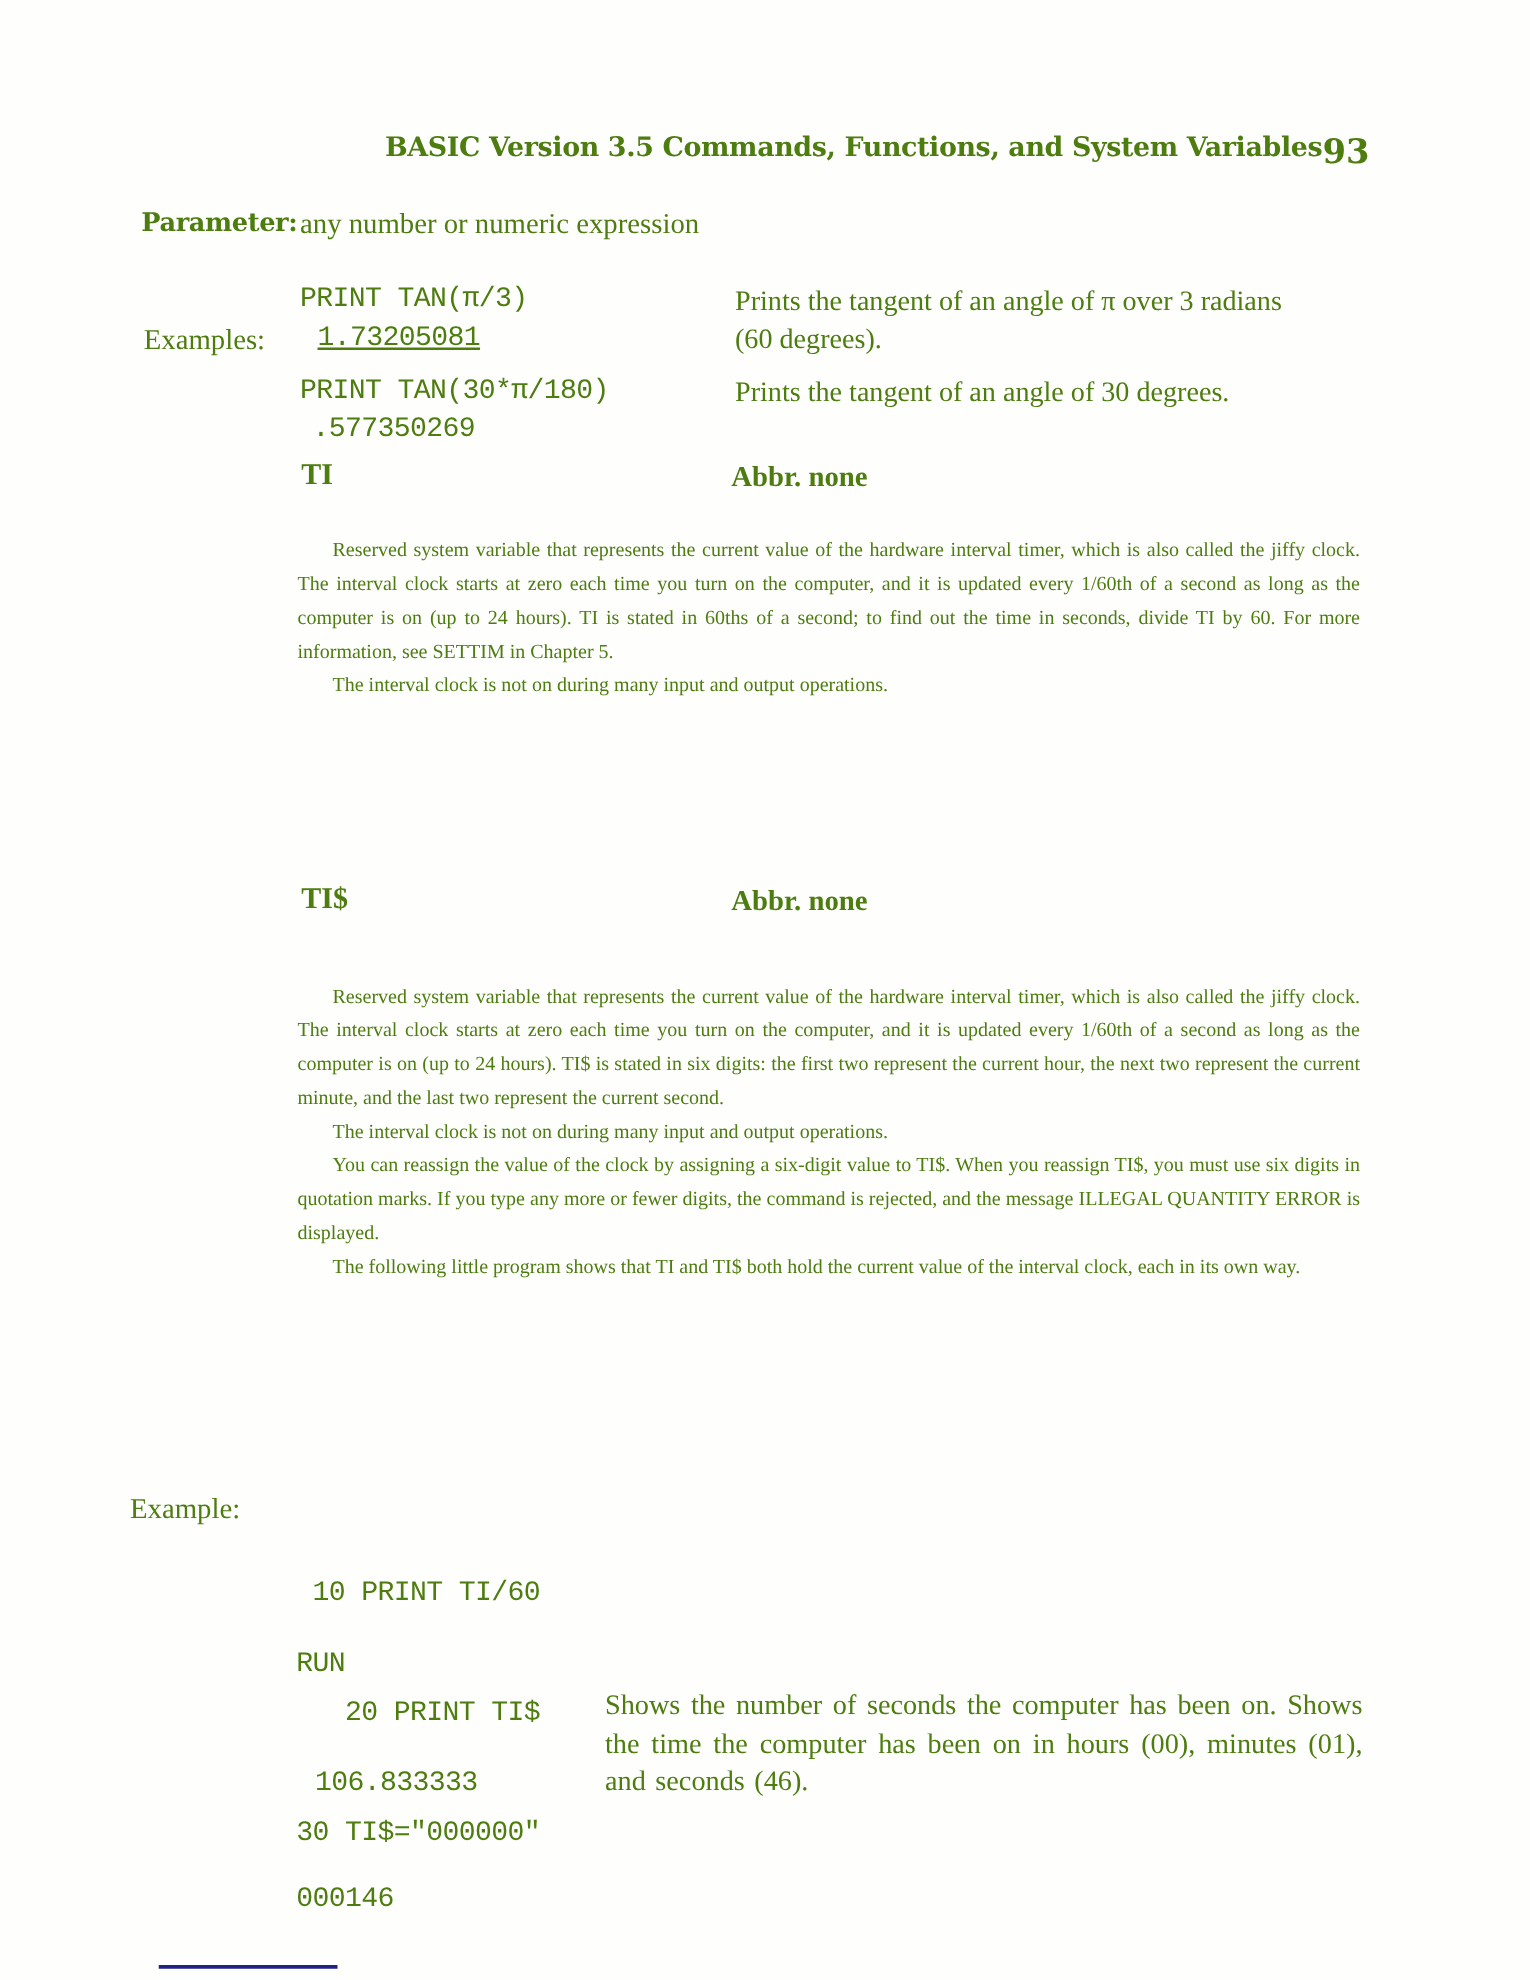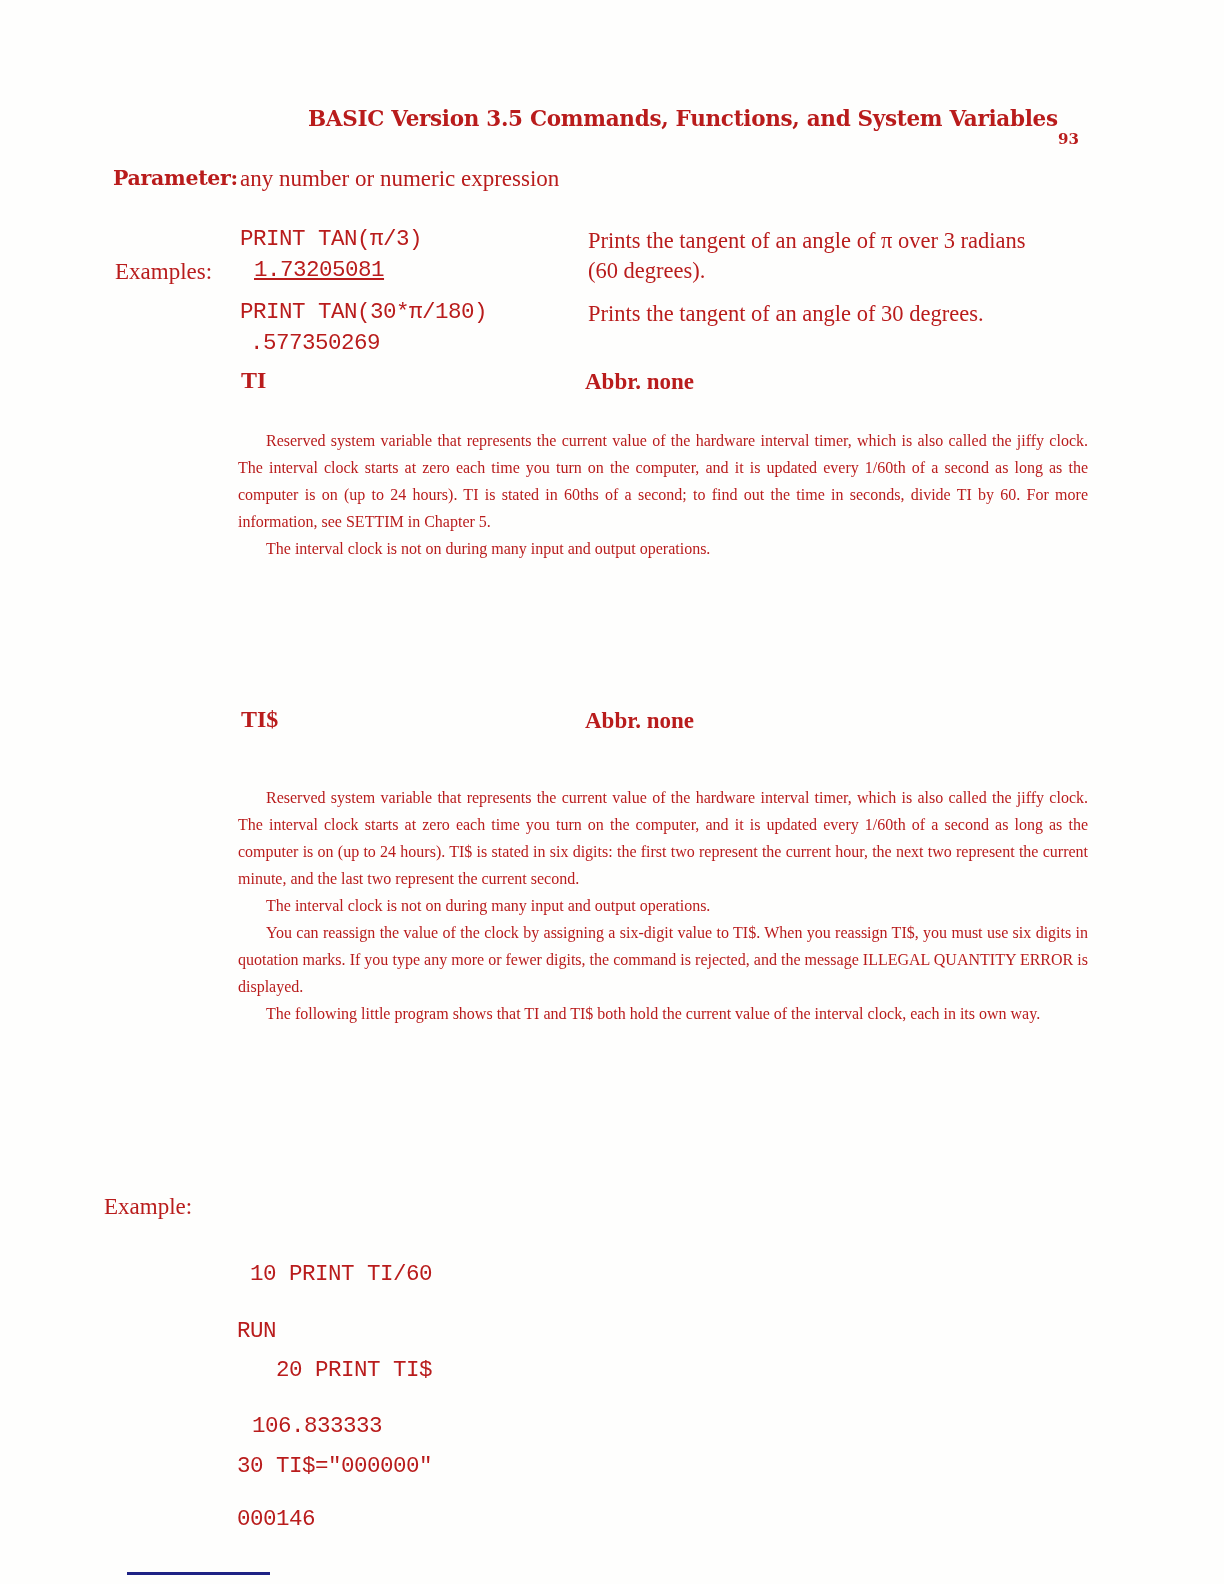--- a/index.html
+++ b/index.html
@@ -2,42 +2,41 @@
 <html><head>
 <meta charset="utf-8">
 <style>
   * { margin: 0; padding: 0; box-sizing: border-box; }
   html, body { background: #ffffff; }
   .page {
     position: relative;
     width: 1224px;
     height: 1584px;
     background: #fefefd;
-    color: #b91c1c;
+    color: #4d7c0f;
     font-family: "Liberation Serif", serif;
     font-size: 22.5px;
     overflow: hidden;
   }
   .abs { position: absolute; }
 
   
   .header-title {
     top: 106px; left: 308px;
     font-family: "DejaVu Serif", serif;
     font-weight: bold;
     font-size: 21.5px;
     letter-spacing: -0.3px;
     white-space: nowrap;
   }
   .page-number {
     top: 106px; left: 1058px;
     font-family: "DejaVu Serif", serif;
     font-weight: bold;
-    font-size: 15px;
-    margin-top: 24px;
+    font-size: 27px;
   }
 
   
   .parameter-label {
     top: 166px; left: 113px;
     font-family: "DejaVu Serif", serif;
     font-weight: bold;
     font-size: 20.5px;
     letter-spacing: -0.3px;
   }
@@ -150,16 +149,17 @@
     <div>10 PRINT TI/60</div>
     <div>20 PRINT TI$</div>
     <div>30 TI$="000000"</div>
   </div>
 
   <div class="abs code-font run-label">RUN</div>
   <div class="abs code-font run-output">
     <div class="indented">106.833333</div>
     <div>000146</div>
   </div>
+  <div class="abs run-desc">Shows the number of seconds the computer has been on. Shows the time the computer has been on in hours (00), minutes (01), and seconds (46).</div>
 
   <div class="abs footer-underline" style="background: rgb(30, 34, 133);"></div>
 
 </div>
 
 </body></html>

